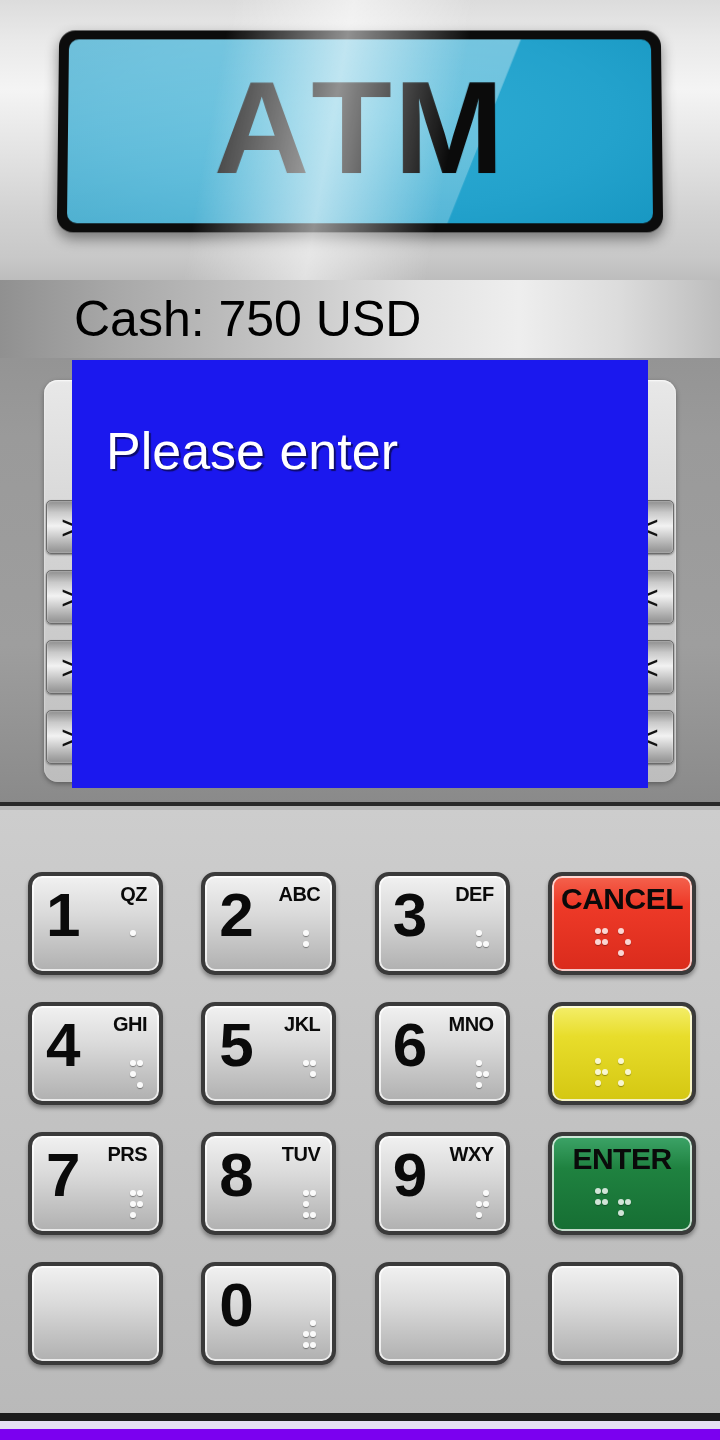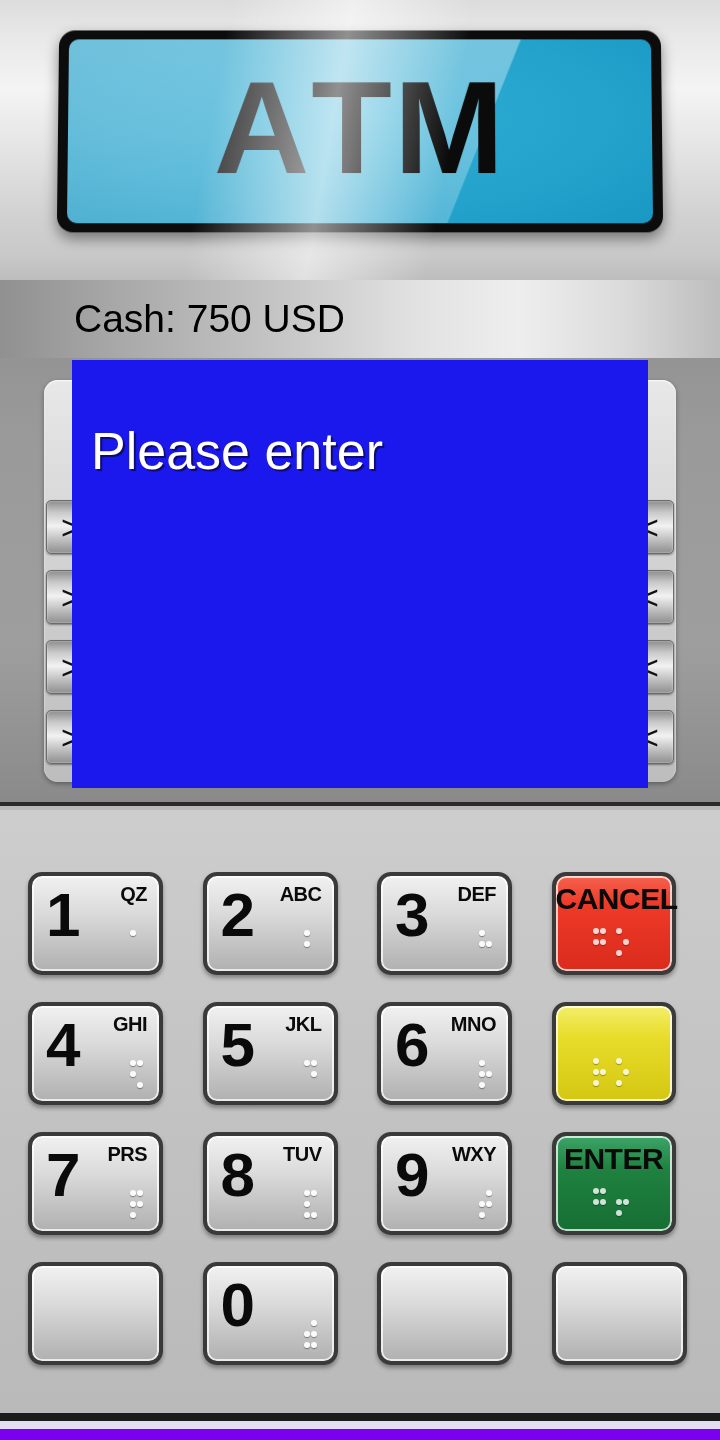--- a/index.html
+++ b/index.html
@@ -94,21 +94,21 @@
     position: absolute;
     left: 0; top: 0;
     width: 720px; height: 78px;
     background: linear-gradient(90deg,
         #909090 0%, #a8a8a8 16%, #c7c7c7 40%,
         #e2e2e2 58%, #eeeeee 72%, #dcdcdc 86%, #bdbdbd 100%);
     display: flex; align-items: center;
   }
   .cash-text {
     margin-left: 74px;
-    font-size: 39px;
+    font-size: 50px;
     color: #000;
     letter-spacing: 0px;
     white-space: nowrap;
   }
 
   
   .bezel {
     position: absolute;
     left: 44px; top: 100px;
     width: 632px; height: 402px;
@@ -141,21 +141,21 @@
     line-height: 1;
   }
 
   
   .blue-screen {
     position: absolute;
     left: 72px; top: 360px;
     width: 576px; height: 428px;
     background: #1b18ee;
     z-index: 6;
-    padding: 56px 0 0 19px;
+    padding: 56px 0 0 34px;
   }
   .blue-line {
     font-size: 52px;
     color: #ffffff;
     line-height: 1.35;
     text-shadow: 2px 2px 1px rgba(0,0,0,0.55);
     white-space: pre;
   }
 
   
@@ -181,21 +181,21 @@
     width: 135px;
     height: 103px;
     border-radius: 14px;
     background: linear-gradient(180deg, #f1f1f1 0%, #dadada 40%, #c3c3c3 72%, #b0b0b0 100%);
     border: 4px solid #3a3a3a;
     box-shadow: 0 3px 4px rgba(0,0,0,0.35),
                 inset 0 0 0 2px rgba(255,255,255,0.75);
     align-self: start;
   }
   .key.wide {
-    width: 124px;
+    width: 148px;
   }
   .key.red    { background: linear-gradient(180deg,#f4634e 0%,#ee3a28 30%,#da2b1c 100%); border-color:#3a3a3a; }
   .key.yellow { background: linear-gradient(180deg,#f4ee6a 0%,#e8dd2b 32%,#d4c712 100%); border-color:#3a3a3a; }
   .key.green  { background: linear-gradient(180deg,#3da468 0%,#1f8240 34%,#166e33 100%); border-color:#3a3a3a; }
 
   .key-digit {
     position: absolute;
     left: 14px; top: 6px;
     font-size: 62px;
     font-weight: bold;

